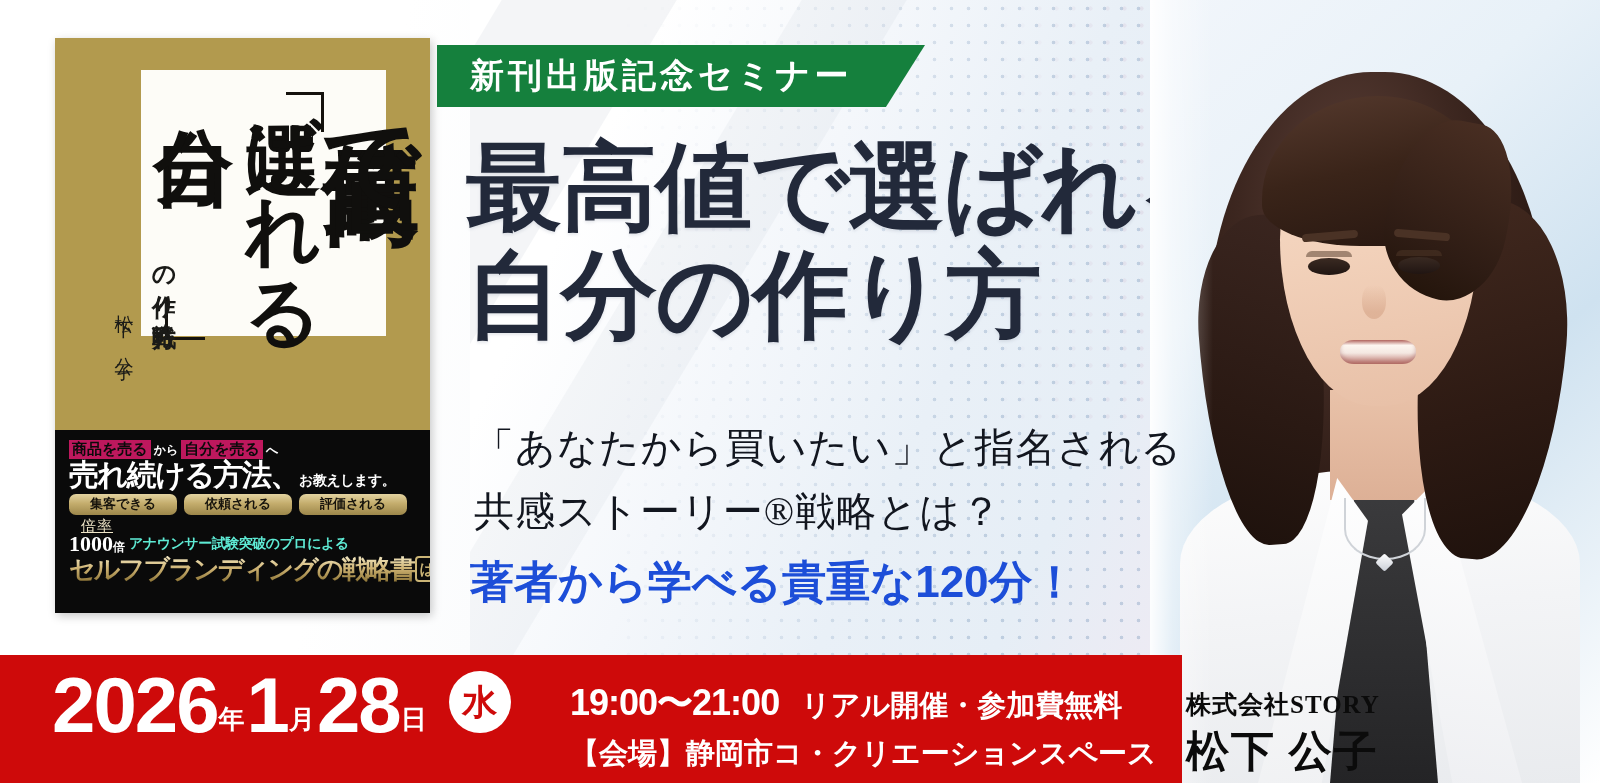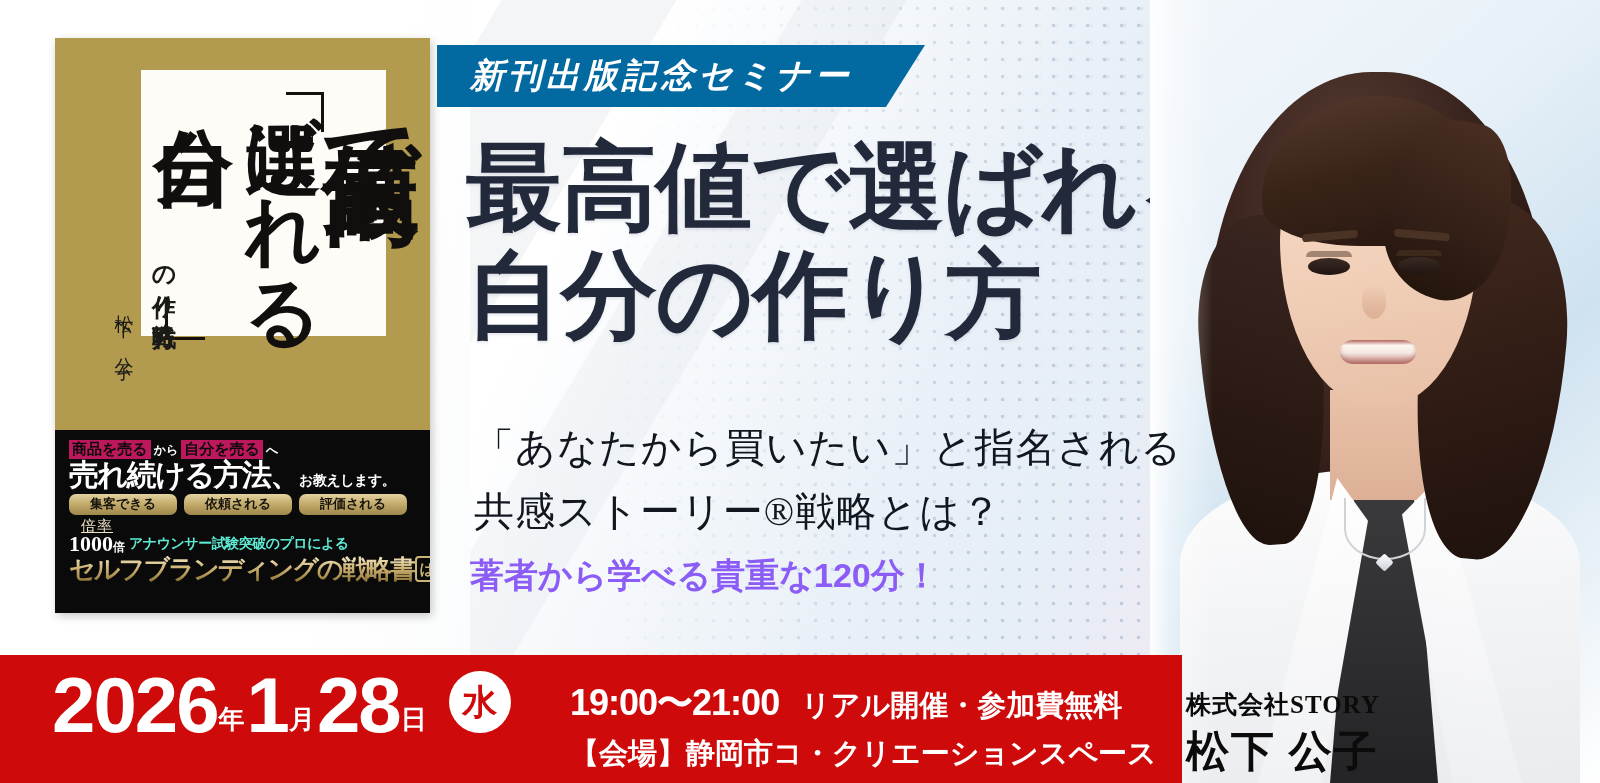--- a/index.html
+++ b/index.html
@@ -114,23 +114,23 @@
   }
   .bk-logo {
     width:26px; height:26px; border:2px solid #cbb576; border-radius:4px;
     display:flex; align-items:center; justify-content:center;
     color:#cbb576; font-size:15px; font-weight:700; flex:none;
   }
 
   
   .ribbon {
     position:absolute; left:437px; top:45px; width:488px; height:62px;
-    background:#0369a1;
+    background:#15803d;
     clip-path:polygon(0 0, 100% 0, 92% 100%, 0 100%);
-    display:flex; align-items:center;font-style:italic;
+    display:flex; align-items:center;
   }
   .ribbon-text {
     color:#fff; font-size:34px; font-weight:700; letter-spacing:4px;
     padding-left:33px; white-space:nowrap;
     font-family:"Liberation Sans", sans-serif;
   }
 
   
   .headline {
     position:absolute; left:466px; top:133px; width:900px;
@@ -150,21 +150,21 @@
     padding:3px 6px 6px 4px; margin-bottom:13px;
     letter-spacing:1px;
   }
   .sub-line .hl {
     position:absolute; left:0; right:0; bottom:2px; height:21px;
     background:#fae59b; z-index:-1;
   }
   .sub-line span.txt { position:relative; z-index:1; }
   .sub-3 {
     font-family:"Liberation Sans", sans-serif;
-    font-weight:800; font-size:34px; color:#8b5cf6;
+    font-weight:800; font-size:44px; color:#1d4ed8;
     letter-spacing:0px; margin-top:6px; white-space:nowrap;
   }
 
   
   .badge {
     position:absolute; left:1382px; top:34px; width:178px; height:178px;
   }
   .badge svg { display:block; width:178px; height:178px; filter:drop-shadow(0 2px 4px rgba(0,0,0,.18)); }
   .badge-text {
     position:absolute; inset:0; display:flex; flex-direction:column;

